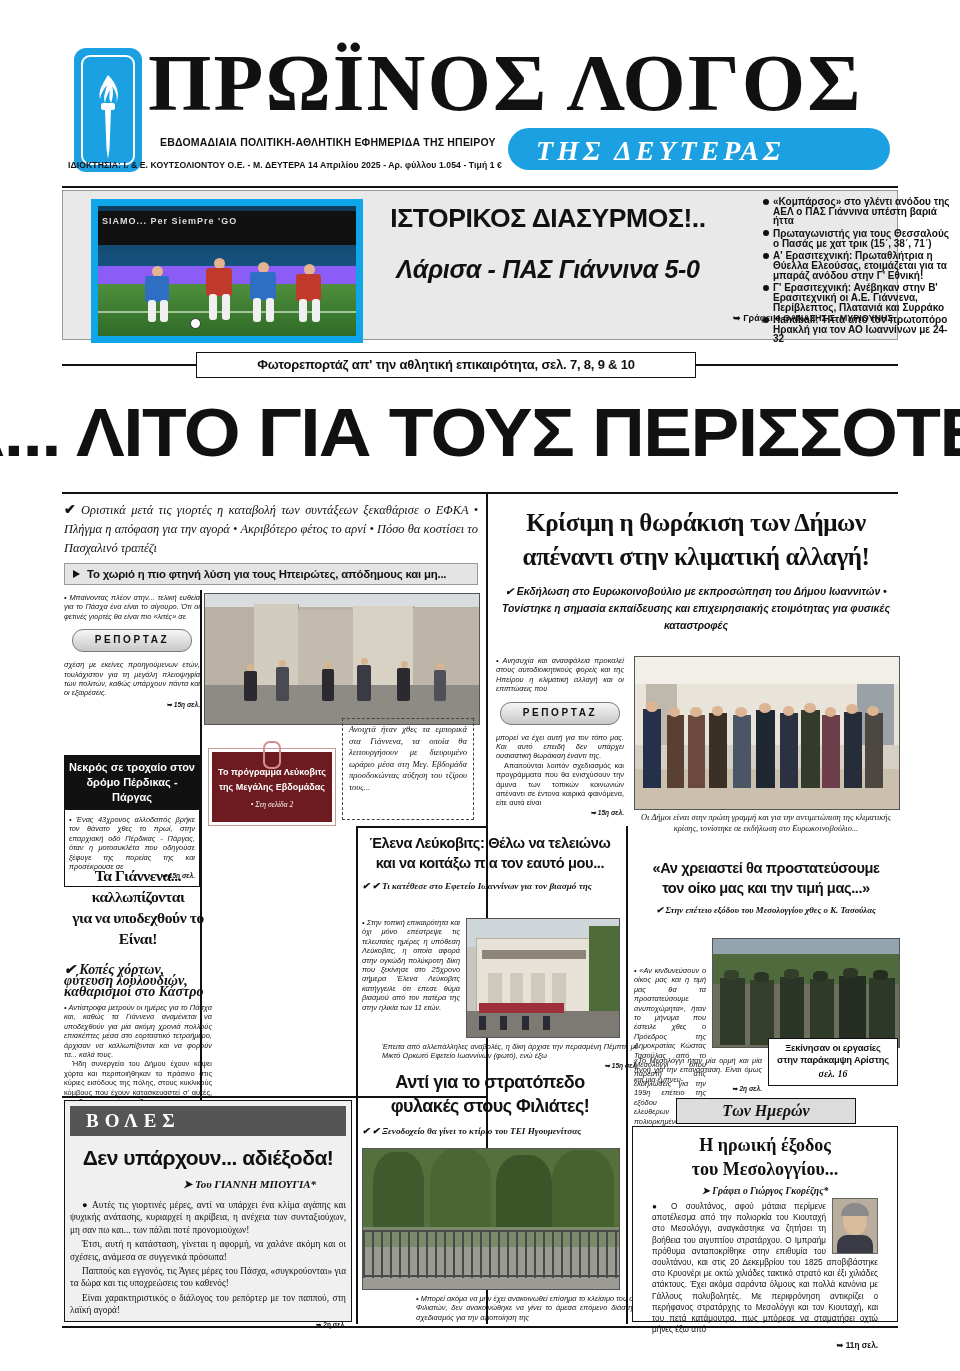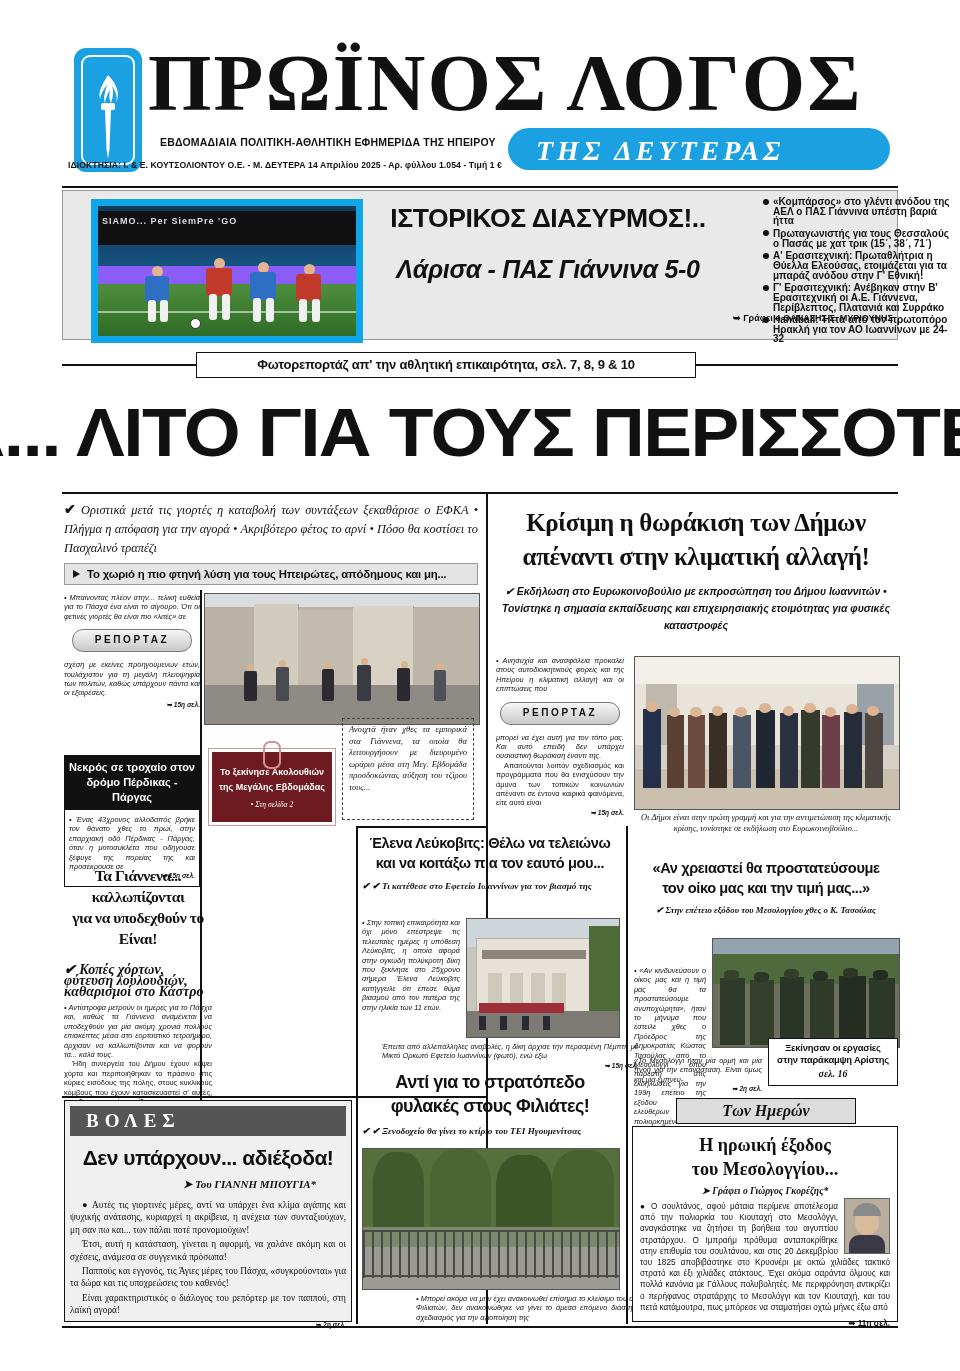--- a/index.html
+++ b/index.html
@@ -308,21 +308,21 @@
   .r-box .p{font-family:"Liberation Serif",serif;font-style:italic;font-weight:bold;font-size:10px;margin-top:2px;color:#111;}
 
   .tonimeron{
     position:absolute;left:676px;top:1098px;width:180px;height:26px;
     background:#dcdcdc;border:1px solid #111;box-sizing:border-box;
     font-family:"Liberation Serif",serif;font-style:italic;font-weight:bold;
     font-size:16px;text-align:center;line-height:24px;color:#111;
   }
   .r-art3{
     position:absolute;left:632px;top:1126px;width:266px;height:196px;
-    border:1.5px solid #111;box-sizing:border-box;padding:6px 7px;background:#fff;
+    border:1.5px solid #111;box-sizing:border-box;padding:6px 19px;background:#fff;
   }
   .r-art3 .hl{
     font-family:"Liberation Serif",serif;font-weight:bold;
     font-size:18px;line-height:24px;text-align:center;color:#111;
   }
   .r-art3 .by{
     font-family:"Liberation Serif",serif;font-style:italic;font-weight:bold;
     font-size:9.6px;text-align:center;margin-top:4px;color:#111;
   }
   .mugshot{
@@ -500,21 +500,21 @@
     <div class="ped" style="left:152px;top:71px;width:14px;height:36px;background:#3a3a44;"></div>
     <div class="ped-h" style="left:196px;top:67px;width:7px;height:7px;"></div>
     <div class="ped" style="left:192px;top:74px;width:13px;height:33px;"></div>
     <div class="ped-h" style="left:232px;top:69px;width:7px;height:7px;"></div>
     <div class="ped" style="left:229px;top:76px;width:12px;height:31px;background:#50505a;"></div>
   </div>
 
   <div class="clip-box">
     <div class="paperclip"></div>
     <div class="clip-inner">
-      <div class="l1">Το ξεκίνησε Ακολουθιών</div>
+      <div class="l1">Το πρόγραμμα Λεύκοβιτς</div>
       <div class="l1">της Μεγάλης Εβδομάδας</div>
       <div class="l2">• Στη σελίδα 2</div>
     </div>
   </div>
 
   <div class="callout">Ανοιχτά ήταν χθες τα εμπορικά στα Γιάννενα, τα οποία θα λειτουργήσουν με διευρυμένο ωράριο μέσα στη Μεγ. Εβδομάδα προσδοκώντας αύξηση του τζίρου τους...</div>
 
   <div class="c-art1">
     <div class="hl">Έλενα Λεύκοβιτς: Θέλω να τελειώνω</div>
     <div class="hl">και να κοιτάξω πια τον εαυτό μου...</div>

